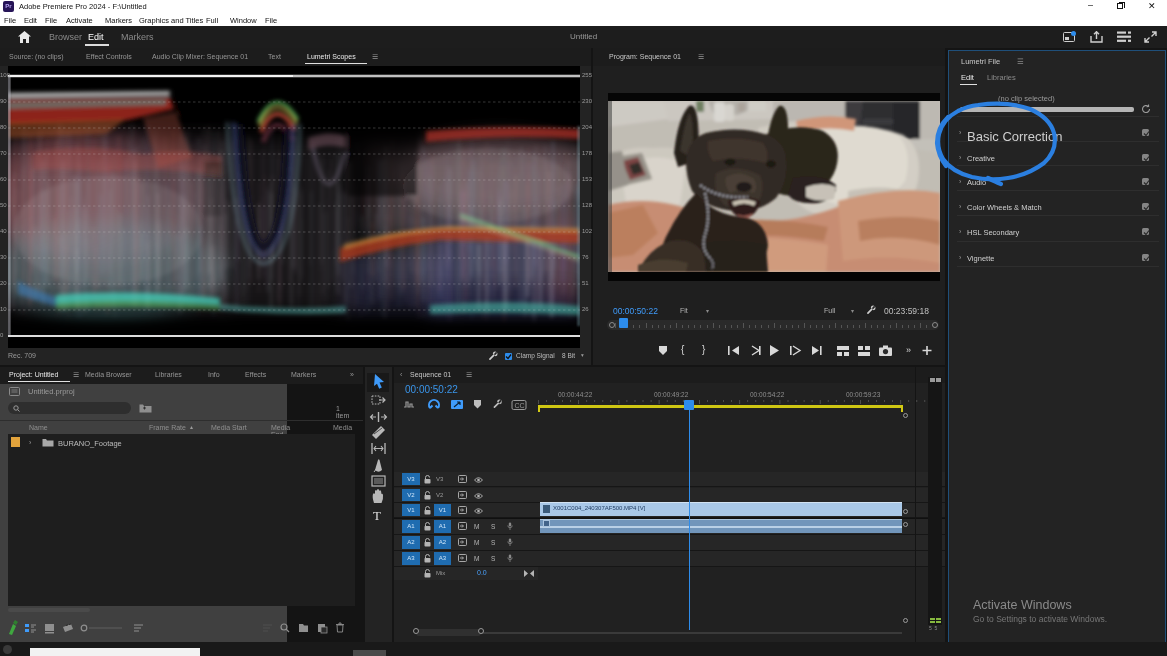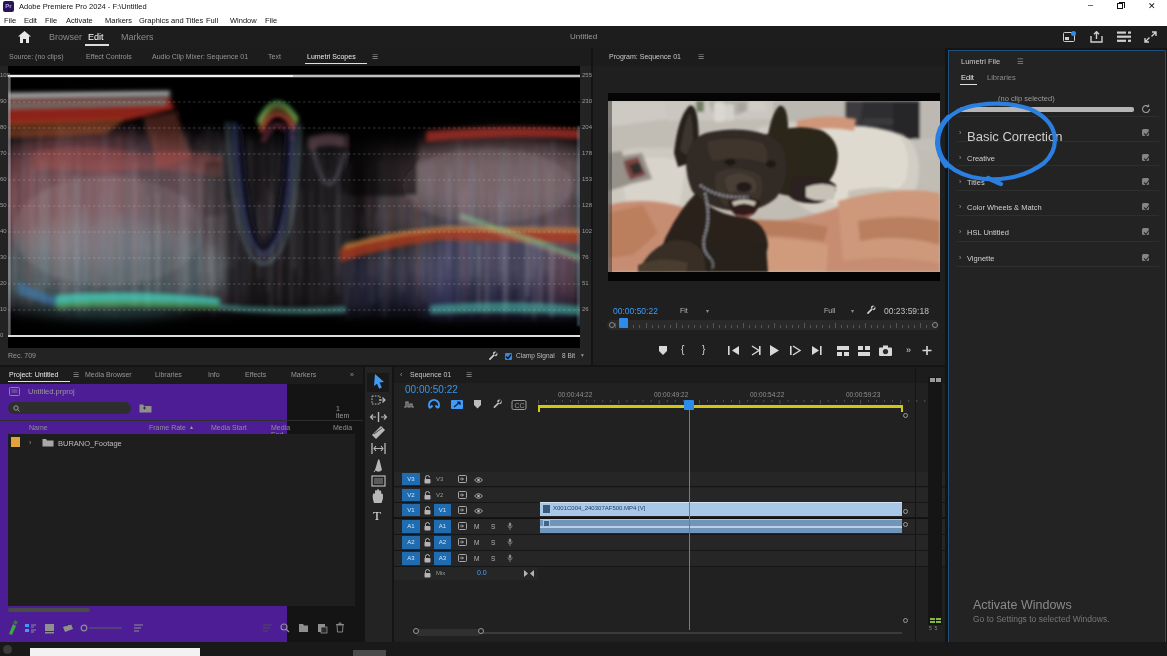--- a/index.html
+++ b/index.html
@@ -994,52 +994,52 @@
       </svg>
       <div class="abs" style="left:8px;top:90px;width:202px;height:1px;background:#2e2e2e;"></div>
       <span class="abs" style="left:10px;top:103px;color:#9a9a9a;font-size:7px;">›</span>
       <span class="abs" style="left:18px;top:103px;color:#cfcfcf;font-size:7.5px;">Creative</span>
       <div class="abs" style="left:193px;top:103px;width:7px;height:7px;background:#858585;border-radius:1.5px;"></div>
       <svg class="abs" style="left:193.5px;top:103.5px;" width="7" height="7" viewBox="0 0 7 7">
         <path d="M1 3.5 L3 5.5 L6 1.5" fill="none" stroke="#2a2a2a" stroke-width="1.2"></path>
       </svg>
       <div class="abs" style="left:8px;top:114px;width:202px;height:1px;background:#2e2e2e;"></div>
       <span class="abs" style="left:10px;top:127px;color:#9a9a9a;font-size:7px;">›</span>
-      <span class="abs" style="left:18px;top:127px;color:#cfcfcf;font-size:7.5px;">Titles</span>
+      <span class="abs" style="left:18px;top:127px;color:#cfcfcf;font-size:7.5px;">Audio</span>
       <div class="abs" style="left:193px;top:127px;width:7px;height:7px;background:#858585;border-radius:1.5px;"></div>
       <svg class="abs" style="left:193.5px;top:127.5px;" width="7" height="7" viewBox="0 0 7 7">
         <path d="M1 3.5 L3 5.5 L6 1.5" fill="none" stroke="#2a2a2a" stroke-width="1.2"></path>
       </svg>
       <div class="abs" style="left:8px;top:139px;width:202px;height:1px;background:#2e2e2e;"></div>
       <span class="abs" style="left:10px;top:152px;color:#9a9a9a;font-size:7px;">›</span>
       <span class="abs" style="left:18px;top:152px;color:#cfcfcf;font-size:7.5px;">Color Wheels &amp; Match</span>
       <div class="abs" style="left:193px;top:152px;width:7px;height:7px;background:#858585;border-radius:1.5px;"></div>
       <svg class="abs" style="left:193.5px;top:152.5px;" width="7" height="7" viewBox="0 0 7 7">
         <path d="M1 3.5 L3 5.5 L6 1.5" fill="none" stroke="#2a2a2a" stroke-width="1.2"></path>
       </svg>
       <div class="abs" style="left:8px;top:164px;width:202px;height:1px;background:#2e2e2e;"></div>
       <span class="abs" style="left:10px;top:177px;color:#9a9a9a;font-size:7px;">›</span>
-      <span class="abs" style="left:18px;top:177px;color:#cfcfcf;font-size:7.5px;">HSL Untitled</span>
+      <span class="abs" style="left:18px;top:177px;color:#cfcfcf;font-size:7.5px;">HSL Secondary</span>
       <div class="abs" style="left:193px;top:177px;width:7px;height:7px;background:#858585;border-radius:1.5px;"></div>
       <svg class="abs" style="left:193.5px;top:177.5px;" width="7" height="7" viewBox="0 0 7 7">
         <path d="M1 3.5 L3 5.5 L6 1.5" fill="none" stroke="#2a2a2a" stroke-width="1.2"></path>
       </svg>
       <div class="abs" style="left:8px;top:190px;width:202px;height:1px;background:#2e2e2e;"></div>
       <span class="abs" style="left:10px;top:203px;color:#9a9a9a;font-size:7px;">›</span>
       <span class="abs" style="left:18px;top:203px;color:#cfcfcf;font-size:7.5px;">Vignette</span>
       <div class="abs" style="left:193px;top:203px;width:7px;height:7px;background:#858585;border-radius:1.5px;"></div>
       <svg class="abs" style="left:193.5px;top:203.5px;" width="7" height="7" viewBox="0 0 7 7">
         <path d="M1 3.5 L3 5.5 L6 1.5" fill="none" stroke="#2a2a2a" stroke-width="1.2"></path>
       </svg>
       <div class="abs" style="left:8px;top:215px;width:202px;height:1px;background:#2e2e2e;"></div>
       <span class="abs" style="left:24px;top:547px;color:#8a8a8a;font-size:12.5px;">Activate Windows</span>
-      <span class="abs" style="left:24px;top:563px;color:#777777;font-size:8.5px;">Go to Settings to selected Windows.</span>
+      <span class="abs" style="left:24px;top:563px;color:#777777;font-size:8.5px;">Go to Settings to activate Windows.</span>
   </div>
 
-  <div class="abs" id="projectPanel" style="left:0;top:367px;width:287px;height:275px;background:#4c1d95;">
+  <div class="abs" id="projectPanel" style="left:0;top:367px;width:287px;height:275px;background:#404040;">
     <div class="abs" style="left:0;top:0;width:363px;height:17px;background:#1c1c1c;">
       <span class="abs tabtxt tabactive" style="left:9px;top:4px;">Project: Untitled</span>
       <div class="abs" style="left:8px;top:14px;width:62px;height:1px;background:#e0e0e0;"></div>
       <span class="abs tabtxt" style="left:73px;top:4px;">☰</span>
       <span class="abs tabtxt" style="left:85px;top:4px;">Media Browser</span>
       <span class="abs tabtxt" style="left:155px;top:4px;">Libraries</span>
       <span class="abs tabtxt" style="left:208px;top:4px;">Info</span>
       <span class="abs tabtxt" style="left:245px;top:4px;">Effects</span>
       <span class="abs tabtxt" style="left:291px;top:4px;">Markers</span>
       <span class="abs tabtxt" style="left:350px;top:4px;">»</span>

